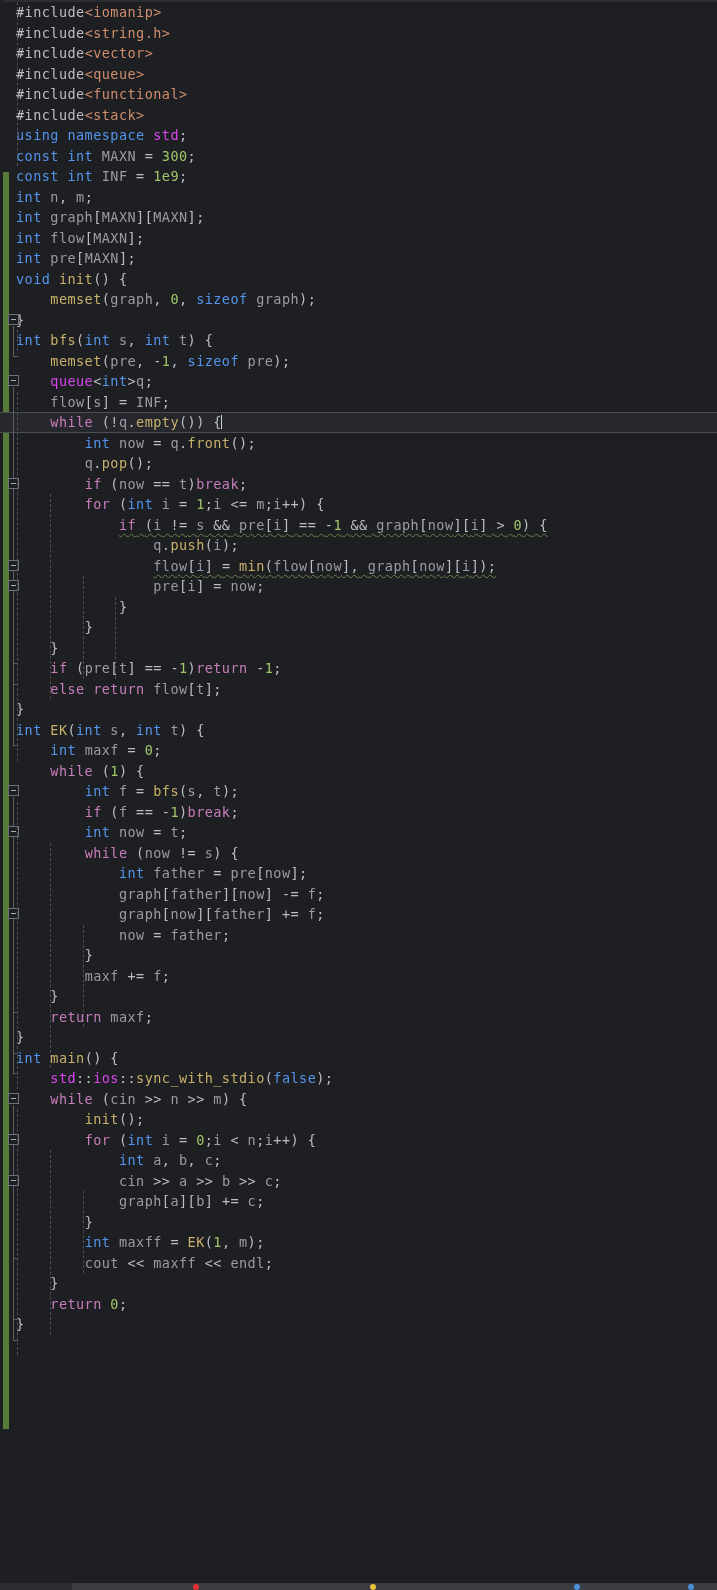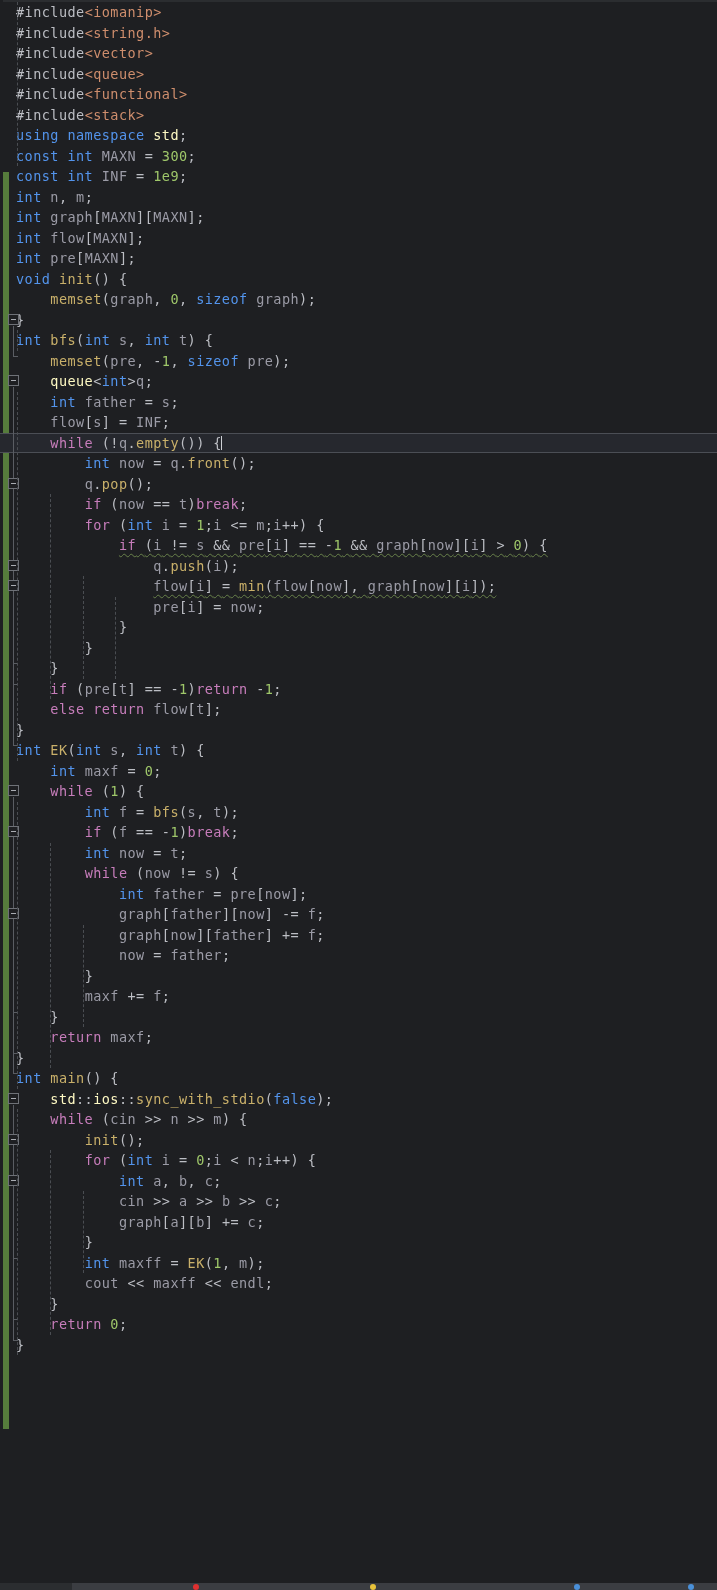--- a/index.html
+++ b/index.html
@@ -52,21 +52,21 @@
   }
   .fbar{position:absolute;left:13px;width:1px;background:#5a5d63;}
   .fbar:after{
     content:"";position:absolute;left:0;bottom:0;width:5px;height:1px;background:#5a5d63;
   }
   .guide{position:absolute;width:0;border-left:1px dashed #4a4d52;}   
   .hash {color:#bcbec4;}   
   .inc  {color:#cf8e6d;}   
   .key  {color:#5394ec;}   
   .ctl  {color:#c77dbb;}   
-  .typ  {color:#fef9c3;}   
+  .typ  {color:#d946ef;}   
   .fn   {color:#c9b06a;}   
   .num  {color:#9fc76a;}   
   .par  {color:#9b9ba6;}   
   .op   {color:#bcbec4;}
   .warn {
     text-decoration:underline wavy #68814a;
     text-decoration-thickness:1px;
     text-underline-offset:3px;
   }
   .caret{
@@ -103,21 +103,20 @@
       <div class="ln"><span class="key">int</span> <span class="par">n</span><span class="op">,</span> <span class="par">m</span><span class="op">;</span></div>
       <div class="ln"><span class="key">int</span> <span class="par">graph</span><span class="op">[</span><span class="par">MAXN</span><span class="op">][</span><span class="par">MAXN</span><span class="op">];</span></div>
       <div class="ln"><span class="key">int</span> <span class="par">flow</span><span class="op">[</span><span class="par">MAXN</span><span class="op">];</span></div>
       <div class="ln"><span class="key">int</span> <span class="par">pre</span><span class="op">[</span><span class="par">MAXN</span><span class="op">];</span></div>
       <div class="ln"><span class="key">void</span> <span class="fn">init</span><span class="op">()</span> <span class="op">{</span></div>
       <div class="ln">    <span class="fn">memset</span><span class="op">(</span><span class="par">graph</span><span class="op">,</span> <span class="num">0</span><span class="op">,</span> <span class="key">sizeof</span> <span class="par">graph</span><span class="op">);</span></div>
       <div class="ln"><span class="op">}</span></div>
       <div class="ln"><span class="key">int</span> <span class="fn">bfs</span><span class="op">(</span><span class="key">int</span> <span class="par">s</span><span class="op">,</span> <span class="key">int</span> <span class="par">t</span><span class="op">)</span> <span class="op">{</span></div>
       <div class="ln">    <span class="fn">memset</span><span class="op">(</span><span class="par">pre</span><span class="op">,</span> <span class="op">-</span><span class="num">1</span><span class="op">,</span> <span class="key">sizeof</span> <span class="par">pre</span><span class="op">);</span></div>
       <div class="ln">    <span class="typ">queue</span><span class="op">&lt;</span><span class="key">int</span><span class="op">&gt;</span><span class="par">q</span><span class="op">;</span></div>
-      <div class="ln">    <span class="key">int</span> <span class="par">father</span> <span class="op">=</span> <span class="par">s</span><span class="op">;</span></div>
       <div class="ln">    <span class="par">flow</span><span class="op">[</span><span class="par">s</span><span class="op">]</span> <span class="op">=</span> <span class="par">INF</span><span class="op">;</span></div>
       <div class="ln cur">    <span class="ctl">while</span> <span class="op">(!</span><span class="par">q</span><span class="op">.</span><span class="fn">empty</span><span class="op">())</span> <span class="op">{</span><span class="caret"></span></div>
       <div class="ln">        <span class="key">int</span> <span class="par">now</span> <span class="op">=</span> <span class="par">q</span><span class="op">.</span><span class="fn">front</span><span class="op">();</span></div>
       <div class="ln">        <span class="par">q</span><span class="op">.</span><span class="fn">pop</span><span class="op">();</span></div>
       <div class="ln">        <span class="ctl">if</span> <span class="op">(</span><span class="par">now</span> <span class="op">==</span> <span class="par">t</span><span class="op">)</span><span class="ctl">break</span><span class="op">;</span></div>
       <div class="ln">        <span class="ctl">for</span> <span class="op">(</span><span class="key">int</span> <span class="par">i</span> <span class="op">=</span> <span class="num">1</span><span class="op">;</span><span class="par">i</span> <span class="op">&lt;=</span> <span class="par">m</span><span class="op">;</span><span class="par">i</span><span class="op">++)</span> <span class="op">{</span></div>
       <div class="ln">            <span class="warn"><span class="ctl">if</span> <span class="op">(</span><span class="par">i</span> <span class="op">!=</span> <span class="par">s</span> <span class="op">&amp;&amp;</span> <span class="par">pre</span><span class="op">[</span><span class="par">i</span><span class="op">]</span> <span class="op">==</span> <span class="op">-</span><span class="num">1</span> <span class="op">&amp;&amp;</span> <span class="par">graph</span><span class="op">[</span><span class="par">now</span><span class="op">][</span><span class="par">i</span><span class="op">]</span> <span class="op">&gt;</span> <span class="num">0</span><span class="op">)</span> <span class="op">{</span></span></div>
       <div class="ln">                <span class="par">q</span><span class="op">.</span><span class="fn">push</span><span class="op">(</span><span class="par">i</span><span class="op">);</span></div>
       <div class="ln">                <span class="warn"><span class="par">flow</span><span class="op">[</span><span class="par">i</span><span class="op">]</span> <span class="op">=</span> <span class="fn">min</span><span class="op">(</span><span class="par">flow</span><span class="op">[</span><span class="par">now</span><span class="op">],</span> <span class="par">graph</span><span class="op">[</span><span class="par">now</span><span class="op">][</span><span class="par">i</span><span class="op">]);</span></span></div>
       <div class="ln">                <span class="par">pre</span><span class="op">[</span><span class="par">i</span><span class="op">]</span> <span class="op">=</span> <span class="par">now</span><span class="op">;</span></div>

